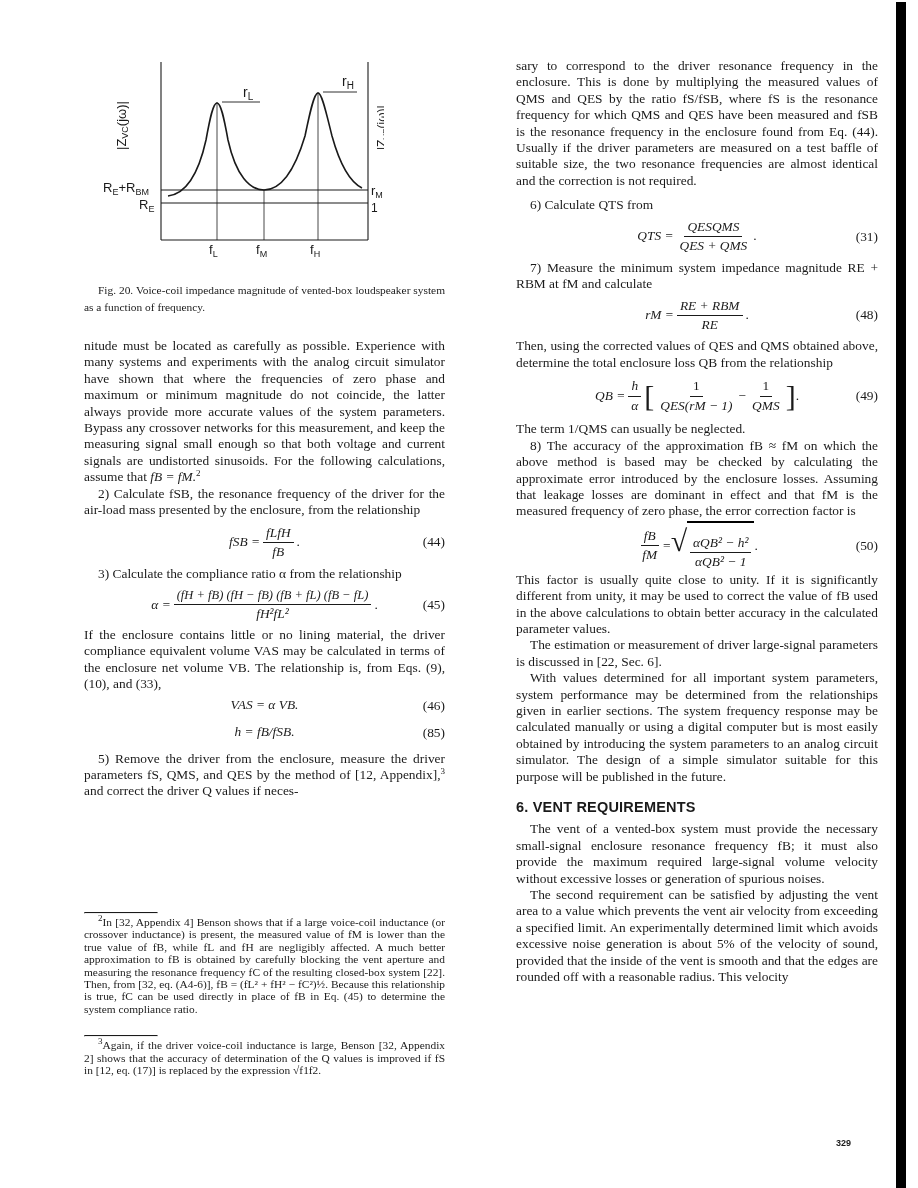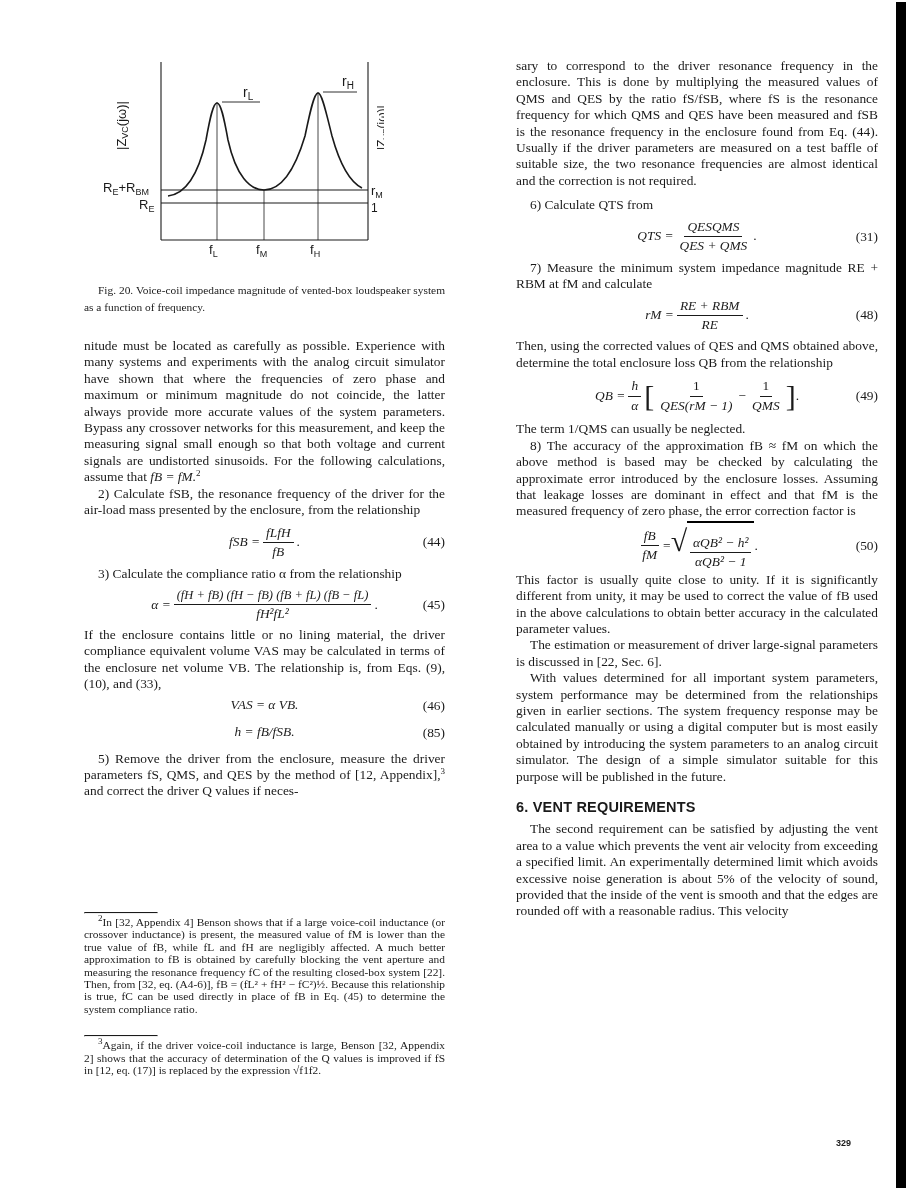--- a/index.html
+++ b/index.html
@@ -188,17 +188,18 @@
       </span>.
     <span class="num">(50)</span>
   </div>
 
   <p>This factor is usually quite close to unity. If it is significantly different from unity, it may be used to correct the value of fB used in the above calculations to obtain better accuracy in the calculated parameter values.</p>
   <p class="indent">The estimation or measurement of driver large-signal parameters is discussed in [22, Sec. 6].</p>
   <p class="indent">With values determined for all important system parameters, system performance may be determined from the relationships given in earlier sections. The system frequency response may be calculated manually or using a digital computer but is most easily obtained by introducing the system parameters to an analog circuit simulator. The design of a simple simulator suitable for this purpose will be published in the future.</p>
 
   <p class="heading" style="margin-top:14px; margin-bottom:6px;">6. VENT REQUIREMENTS</p>
 
+  <p class="indent">The vent of a vented-box system must provide the necessary small-signal enclosure resonance frequency fB; it must also provide the maximum required large-signal volume velocity without excessive losses or generation of spurious noises.</p>
   <p class="indent">The second requirement can be satisfied by adjusting the vent area to a value which prevents the vent air velocity from exceeding a specified limit. An experimentally determined limit which avoids excessive noise generation is about 5% of the velocity of sound, provided that the inside of the vent is smooth and that the edges are rounded off with a reasonable radius. This velocity</p>
 </div>
 
 <div class="pagenum">329</div>
 <div class="edge-bar"></div>
 
 </body></html>

